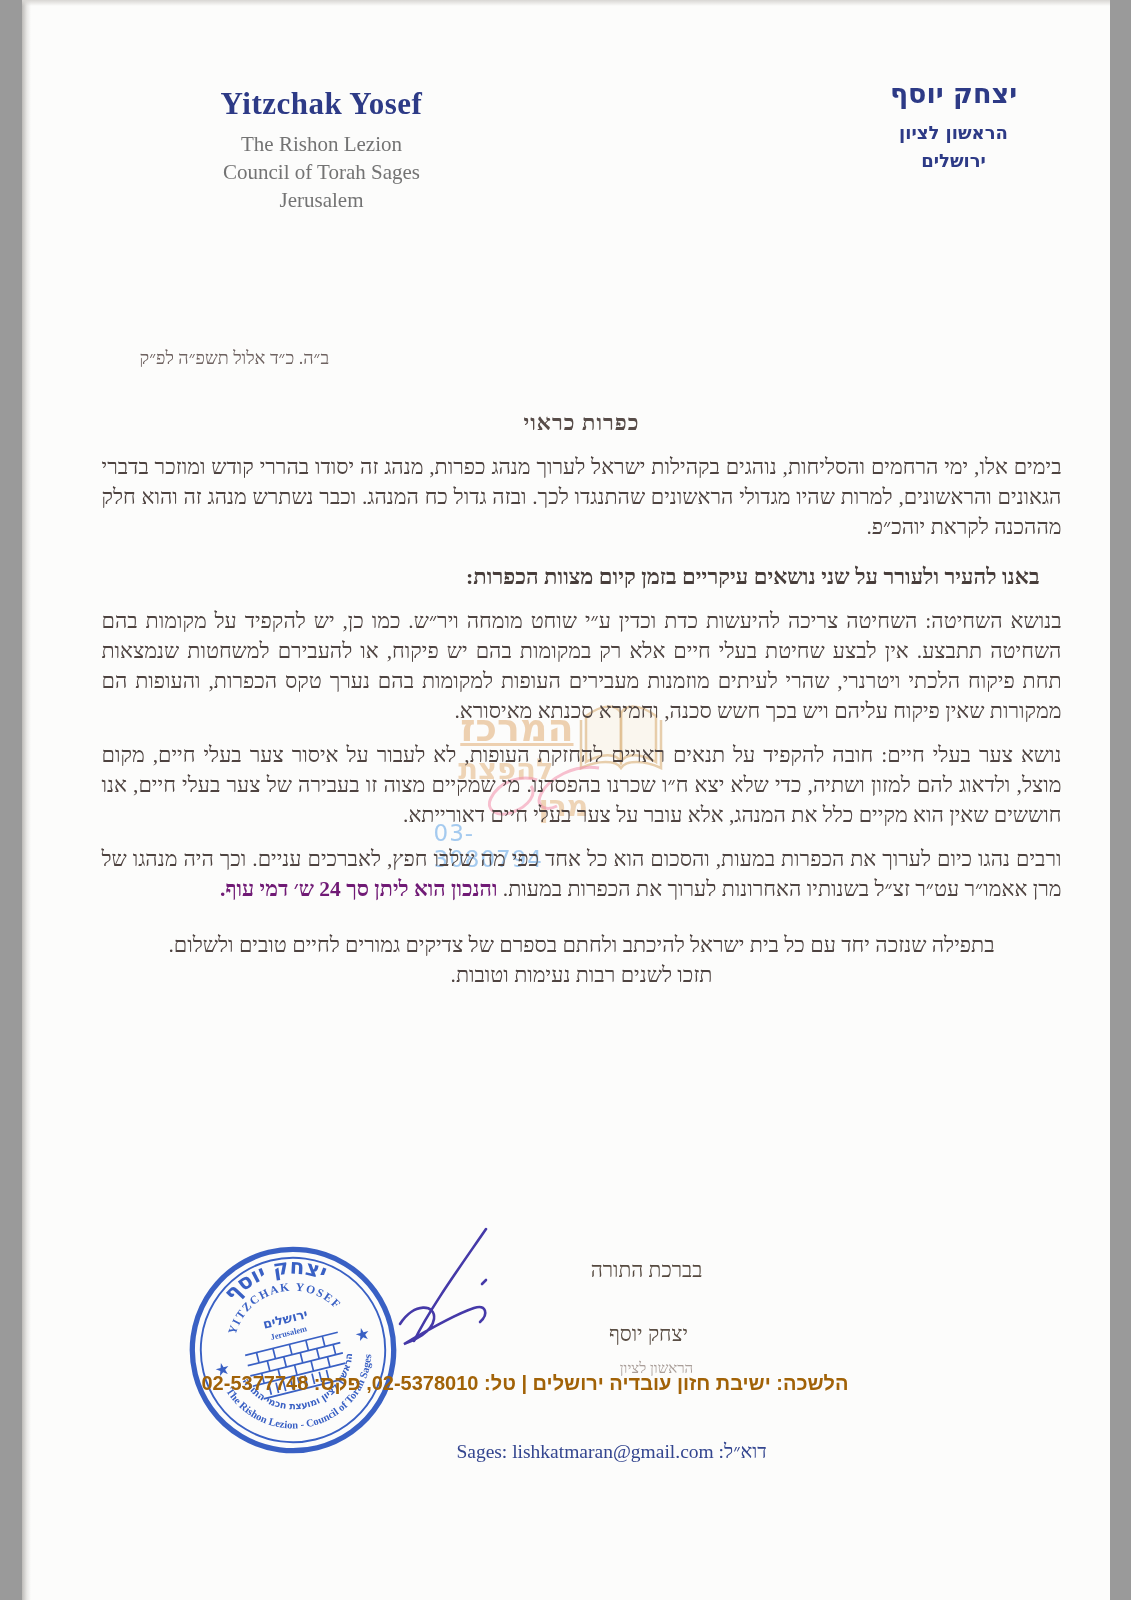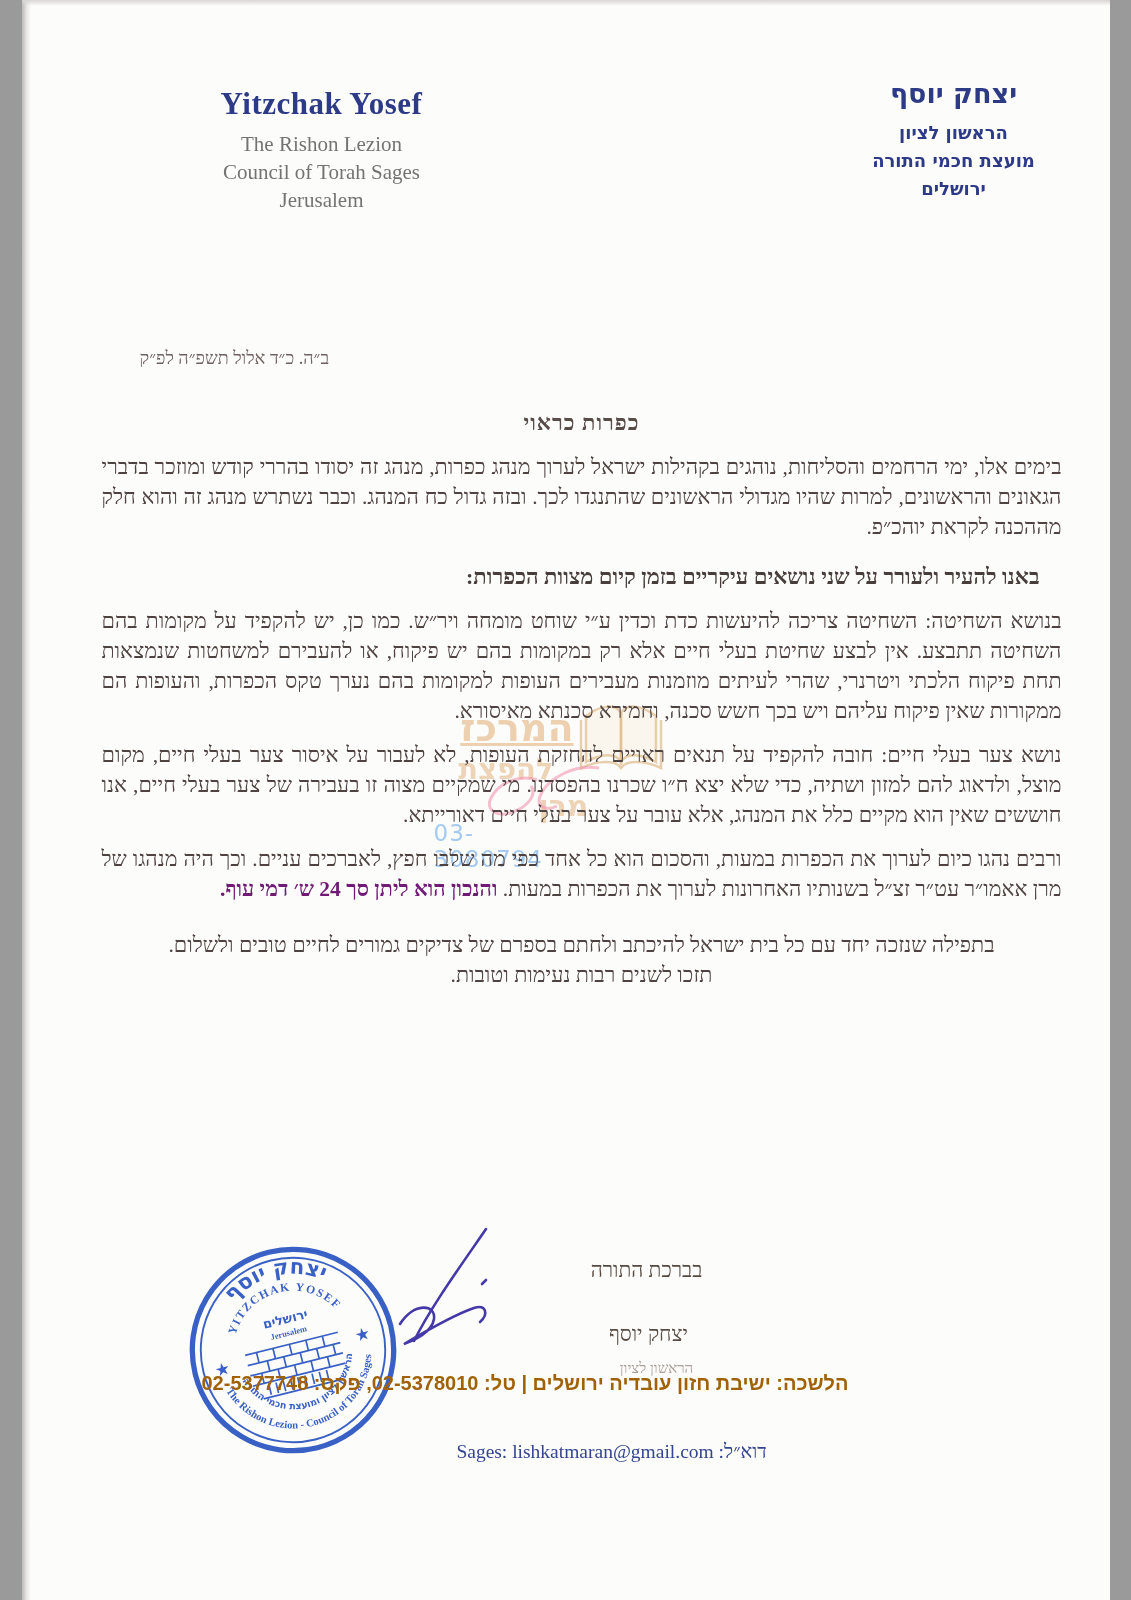--- a/index.html
+++ b/index.html
@@ -75,21 +75,20 @@
   <div class="header-en">
     <div class="name">Yitzchak Yosef</div>
     <div class="sub">The Rishon Lezion</div>
     <div class="sub">Council of Torah Sages</div>
     <div class="sub">Jerusalem</div>
   </div>
 
   <div class="header-he">
     <div class="name">יצחק יוסף</div>
     <div class="sub">הראשון לציון</div>
-    <div class="sub">מועצת חכמי התורה</div>
     <div class="sub">ירושלים</div>
   </div>
 
   <div class="date-line">ב״ה. כ״ד אלול תשפ״ה לפ״ק</div>
   <div class="doc-title">כפרות כראוי</div>
 
   <div class="watermark">
     <div class="wm-l1">המרכז</div>
     <div class="wm-l2">להפצת</div>
     <div class="wm-l3">מרן</div>

